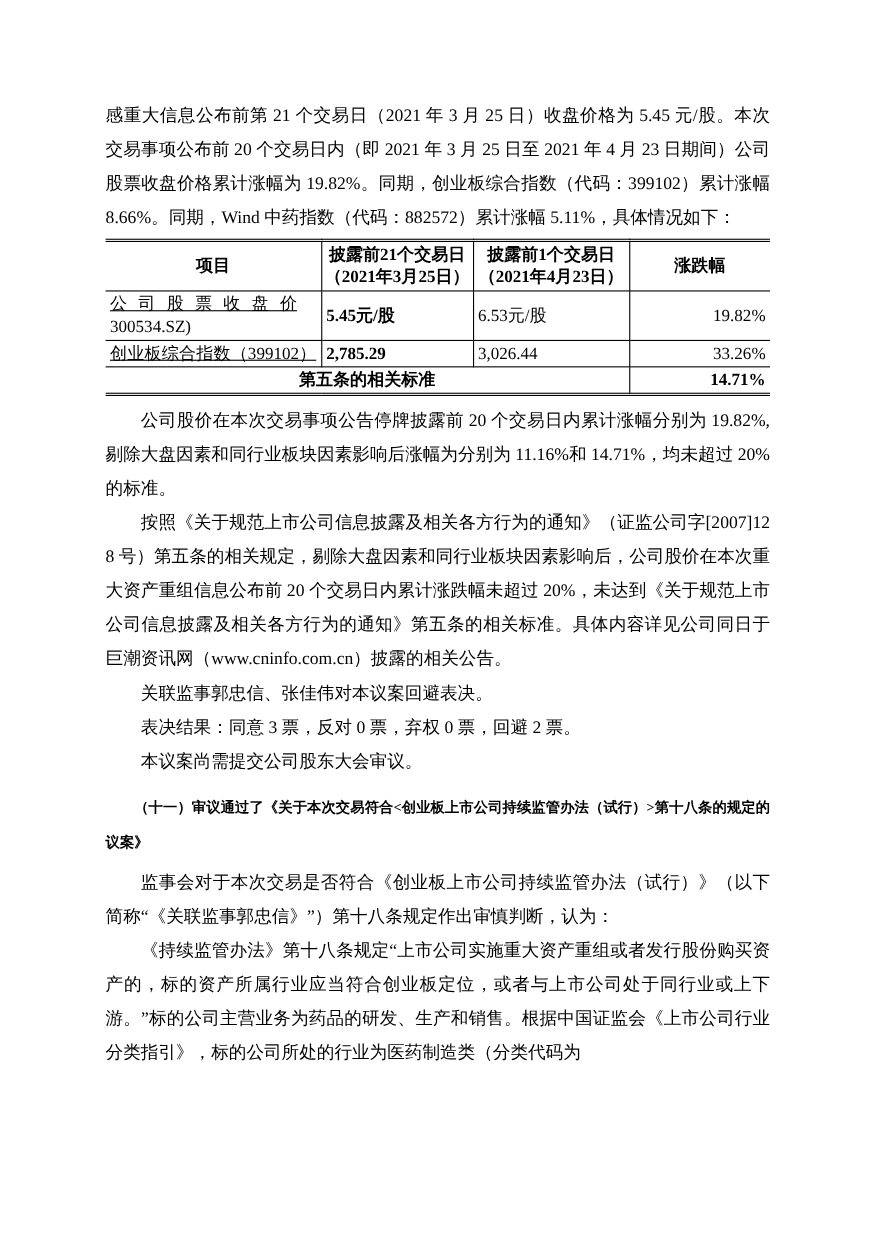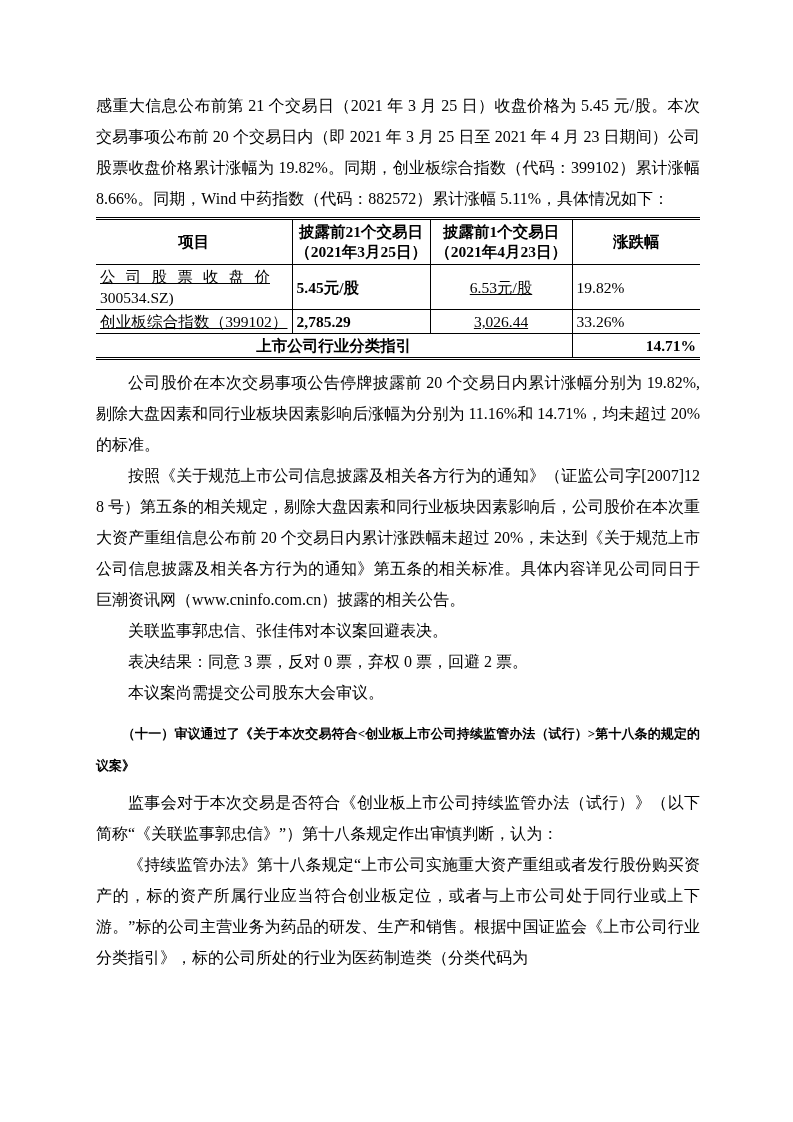--- a/index.html
+++ b/index.html
@@ -53,22 +53,22 @@
     line-height: 20px;
     padding: 2px 1px;
   }
   .cmp-table td { line-height: 21px; padding: 1px 4px; }
   .col-item  { width: 196px; }
   .col-b21   { width: 138px; }
   .col-b1    { width: 142px; }
   .col-chg   { width: auto; }
   .cell-item { text-align: left; padding-left: 7px; line-height: 20px; }
   .cell-b21  { text-align: left; padding-left: 12px; font-weight: bold; }
-  .cell-b1   { text-align: center; text-decoration: underline; }
-  .cell-chg  { padding-right: 6px; }
+  .cell-b1   { text-align: left; }
+  .cell-chg  { text-align: right; padding-right: 6px; }
   .distribute {
     display: block;
     text-align: justify;
     text-align-last: justify;
     text-decoration: underline;
   }
   .w-narrow { width: 170px; }
   .summary-label { text-align: center; font-weight: bold; }
   .summary-value { text-align: right; font-weight: bold; padding-right: 6px; }
 </style>
@@ -112,21 +112,21 @@
       </tr>
       <tr>
         <td class="cell-item">
           <span class="distribute">创业板综合指数（399102）</span>
         </td>
         <td class="cell-b21">2,785.29</td>
         <td class="cell-b1">3,026.44</td>
         <td class="cell-chg">33.26%</td>
       </tr>
       <tr>
-        <td colspan="3" class="summary-label">上市公司行业分类指引</td>
+        <td colspan="3" class="summary-label">第五条的相关标准</td>
         <td class="summary-value">14.71%</td>
       </tr>
     </tbody>
   </table>
 
   <p class="para indent">公司股价在本次交易事项公告停牌披露前 20 个交易日内累计涨幅分别为 19.82%,剔除大盘因素和同行业板块因素影响后涨幅为分别为 11.16%和 14.71%，均未超过 20%的标准。</p>
 
   <p class="para indent">按照《关于规范上市公司信息披露及相关各方行为的通知》（证监公司字[2007]128 号）第五条的相关规定，剔除大盘因素和同行业板块因素影响后，公司股价在本次重大资产重组信息公布前 20 个交易日内累计涨跌幅未超过 20%，未达到《关于规范上市公司信息披露及相关各方行为的通知》第五条的相关标准。具体内容详见公司同日于巨潮资讯网（www.cninfo.com.cn）披露的相关公告。</p>
 
   <p class="para indent">关联监事郭忠信、张佳伟对本议案回避表决。</p>

